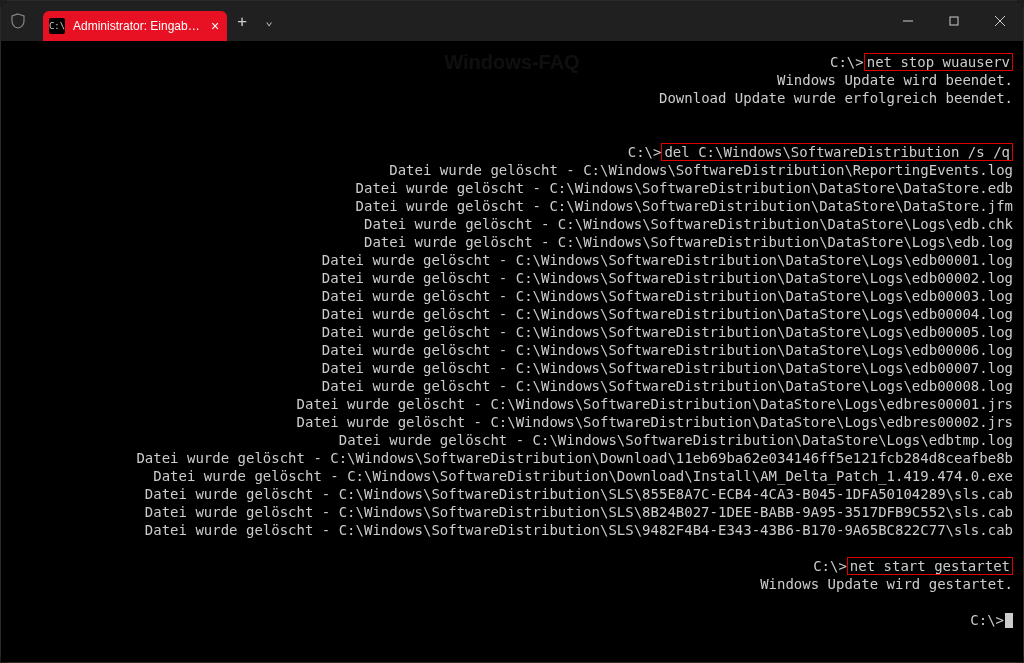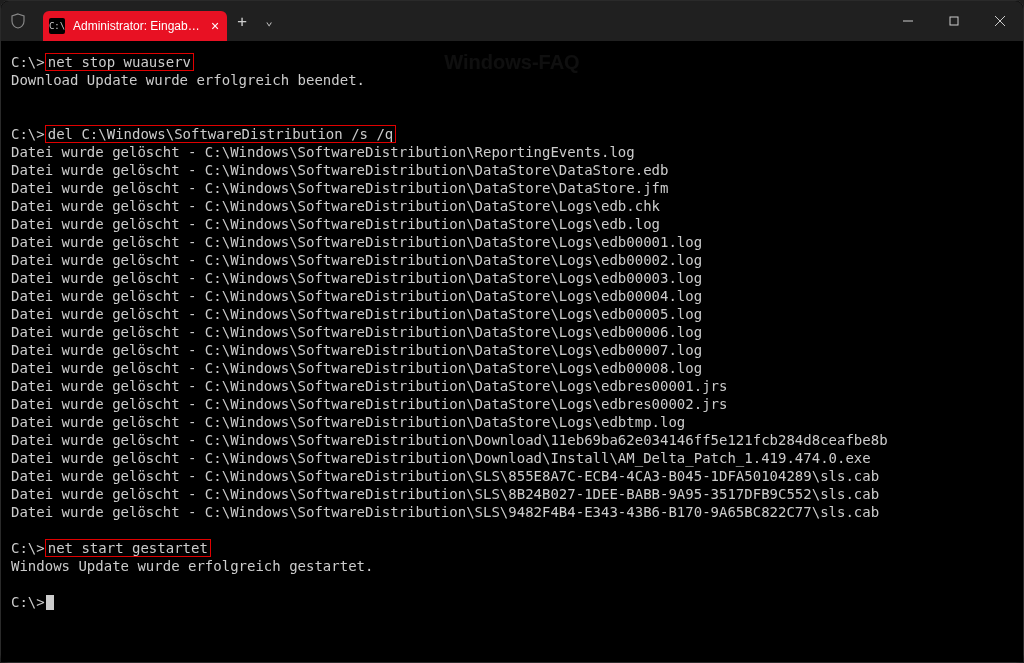--- a/index.html
+++ b/index.html
@@ -10,21 +10,21 @@
   .tab-title{max-width:130px;overflow:hidden;text-overflow:ellipsis;white-space:nowrap;}
   .tab-close{font-size:14px;line-height:1;cursor:pointer;}
   .newtab{color:#ccc;font-size:16px;width:30px;height:40px;display:flex;align-items:center;justify-content:center;cursor:pointer;}
   .tabmenu{color:#ccc;font-size:12px;width:24px;height:40px;display:flex;align-items:center;justify-content:center;cursor:pointer;}
   .shield{width:34px;height:40px;display:flex;align-items:center;justify-content:center;}
   .shield svg{width:16px;height:16px;}
   .winbtns{margin-left:auto;display:flex;height:40px;}
   .winbtn{width:46px;height:40px;display:flex;align-items:center;justify-content:center;color:#ccc;cursor:pointer;}
   .winbtn svg{width:10px;height:10px;}
   .terminal{flex:1;background:#000;color:#ccc;font-size:14px;line-height:18px;padding:12px 10px;overflow:hidden;position:relative;}
-  .line{white-space:pre;}
+  .line{white-space:pre;text-align:right;}
   .hl{border:1.5px solid #e00000;padding:0 2px;display:inline-block;line-height:16px;}
   .watermark{position:absolute;top:12px;left:50%;transform:translateX(-50%);color:rgba(255,255,255,0.06);font-family:"Segoe UI",sans-serif;font-size:20px;font-weight:700;pointer-events:none;}
   .cursor{display:inline-block;width:8px;height:15px;background:#ccc;vertical-align:text-bottom;margin-left:1px;}
 </style>
 </head>
 <body>
 
 <div class="window">
   <div class="titlebar">
     <div class="shield">
@@ -56,20 +56,21 @@
             <line x1="10" y1="0" x2="0" y2="10" stroke="#ccc" stroke-width="1"></line>
           </svg>
         </div>
     </div>
   </div>
 
   <div class="terminal">
     <div class="watermark">Windows-FAQ</div>
 
     <div class="line"><span>C:\&gt;</span><span class="hl">net stop wuauserv</span></div>
+    <div class="line">Windows Update wird beendet.</div>
     <div class="line">Download Update wurde erfolgreich beendet.</div>
     <div class="line">&nbsp;</div>
     <div class="line">&nbsp;</div>
     <div class="line"><span>C:\&gt;</span><span class="hl">del C:\Windows\SoftwareDistribution /s /q</span></div>
     <div id="file-list">
         <div class="line">Datei wurde gelöscht - C:\Windows\SoftwareDistribution\ReportingEvents.log</div>
         <div class="line">Datei wurde gelöscht - C:\Windows\SoftwareDistribution\DataStore\DataStore.edb</div>
         <div class="line">Datei wurde gelöscht - C:\Windows\SoftwareDistribution\DataStore\DataStore.jfm</div>
         <div class="line">Datei wurde gelöscht - C:\Windows\SoftwareDistribution\DataStore\Logs\edb.chk</div>
         <div class="line">Datei wurde gelöscht - C:\Windows\SoftwareDistribution\DataStore\Logs\edb.log</div>
@@ -85,17 +86,17 @@
         <div class="line">Datei wurde gelöscht - C:\Windows\SoftwareDistribution\DataStore\Logs\edbres00002.jrs</div>
         <div class="line">Datei wurde gelöscht - C:\Windows\SoftwareDistribution\DataStore\Logs\edbtmp.log</div>
         <div class="line">Datei wurde gelöscht - C:\Windows\SoftwareDistribution\Download\11eb69ba62e034146ff5e121fcb284d8ceafbe8b</div>
         <div class="line">Datei wurde gelöscht - C:\Windows\SoftwareDistribution\Download\Install\AM_Delta_Patch_1.419.474.0.exe</div>
         <div class="line">Datei wurde gelöscht - C:\Windows\SoftwareDistribution\SLS\855E8A7C-ECB4-4CA3-B045-1DFA50104289\sls.cab</div>
         <div class="line">Datei wurde gelöscht - C:\Windows\SoftwareDistribution\SLS\8B24B027-1DEE-BABB-9A95-3517DFB9C552\sls.cab</div>
         <div class="line">Datei wurde gelöscht - C:\Windows\SoftwareDistribution\SLS\9482F4B4-E343-43B6-B170-9A65BC822C77\sls.cab</div>
       </div>
     <div class="line">&nbsp;</div>
     <div class="line"><span>C:\&gt;</span><span class="hl">net start gestartet</span></div>
-    <div class="line">Windows Update wurde erfolgreich gestartet.</div>
+    <div class="line">Windows Update wird gestartet.</div>
     <div class="line">&nbsp;</div>
     <div class="line"><span>C:\&gt;</span><span class="cursor"></span></div>
   </div>
 </div>
 
 </body></html>

